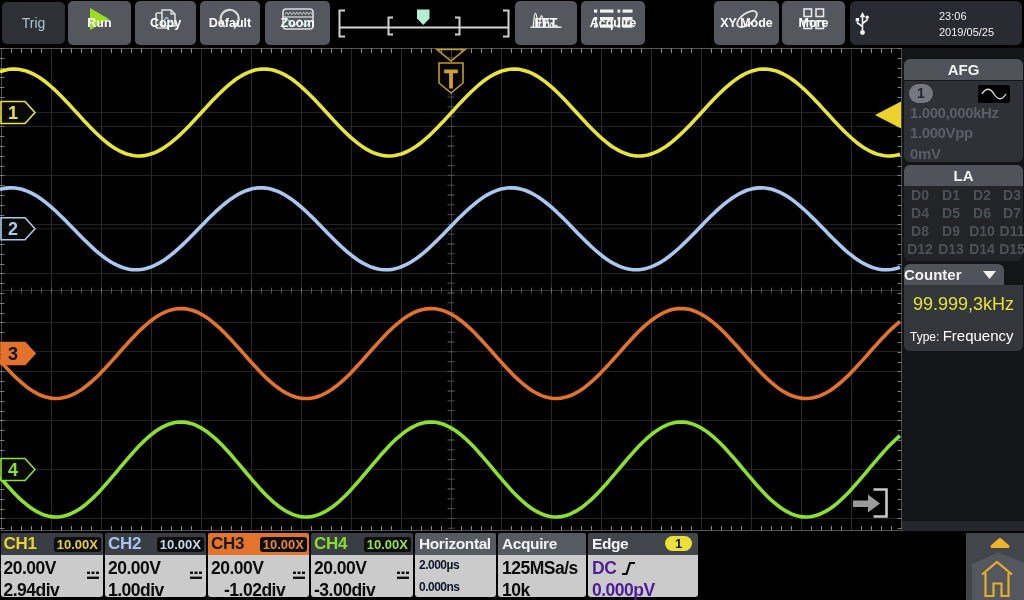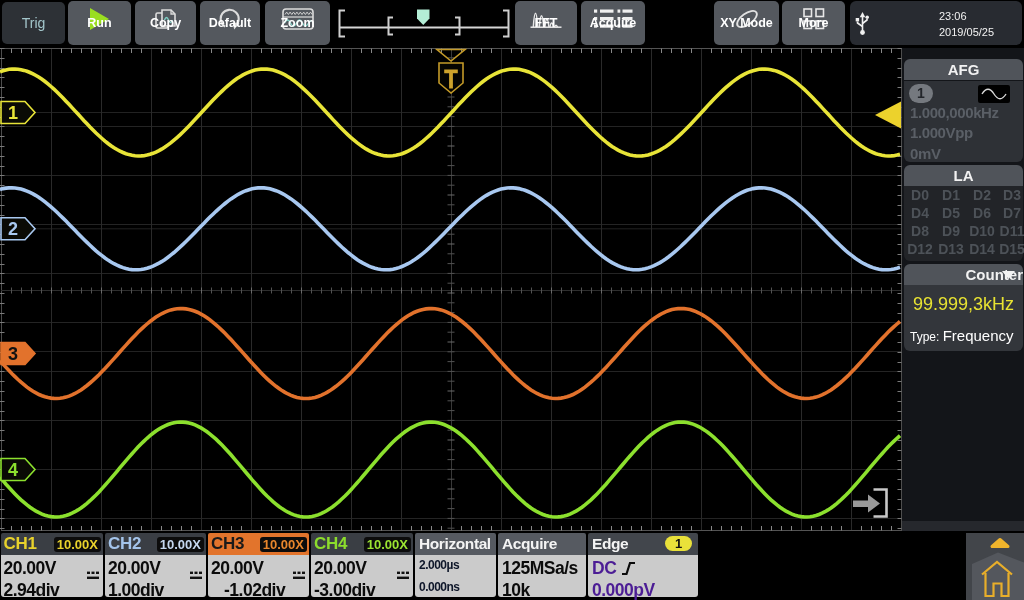--- a/index.html
+++ b/index.html
@@ -569,21 +569,21 @@
       <div class="abs" style="left:93px;top:19px;width:30px;text-align:center">D7</div>
       <div class="abs" style="left:1px;top:37px;width:30px;text-align:center">D8</div>
       <div class="abs" style="left:32px;top:37px;width:30px;text-align:center">D9</div>
       <div class="abs" style="left:63px;top:37px;width:30px;text-align:center">D10</div>
       <div class="abs" style="left:93px;top:37px;width:30px;text-align:center">D11</div>
       <div class="abs" style="left:1px;top:55px;width:30px;text-align:center">D12</div>
       <div class="abs" style="left:32px;top:55px;width:30px;text-align:center">D13</div>
       <div class="abs" style="left:63px;top:55px;width:30px;text-align:center">D14</div>
       <div class="abs" style="left:93px;top:55px;width:30px;text-align:center">D15</div>
     </div>
-    <div class="abs" style="left:904px;top:264px;width:119px;height:21px;background:#50545a;border-radius:6px 6px 0 0;color:#f2f2f2;font-size:15px;font-weight:bold;text-align:right;line-height:21px">Counter<svg class="abs" style="right:8px;top:7px" width="13" height="8" viewBox="0 0 13 8">
+    <div class="abs" style="left:904px;top:264px;width:100px;height:21px;background:#50545a;border-radius:6px 6px 0 0;color:#f2f2f2;font-size:15px;font-weight:bold;text-align:left;line-height:21px">Counter<svg class="abs" style="right:8px;top:7px" width="13" height="8" viewBox="0 0 13 8">
         <polygon points="0,0 13,0 6.5,8" fill="#f2f2f2"></polygon>
       </svg></div>
     <div class="abs" style="left:904px;top:285px;width:119px;height:66px;background:#33363b;border-radius:0 0 6px 6px">
       <div class="abs" style="left:0;top:9px;width:119px;text-align:center;color:#e8e332;font-size:18px">99.999,3kHz</div>
       <div class="abs" style="left:6px;top:42px;color:#fff;font-size:12px">Type: <span style="font-size:15px">Frequency</span></div>
     </div>
 <div class="abs" style="left:0.5px;top:533px;width:102.5px;height:64px">
       <div class="abs" style="left:0;top:0;width:102.5px;height:21.5px;background:#3a3e44;border-radius:2px 2px 0 0">
         <div class="abs" style="left:3px;top:0;font-weight:bold;font-size:17px;line-height:22px;letter-spacing:-0.3px;color:#e8d22c">CH1</div>
         <div class="abs" style="right:2px;top:3.5px;height:15px;background:#0c0c0c;border-radius:3px;padding:0 3px;font-weight:bold;font-size:13px;line-height:15px;color:#e8d22c">10.00X</div>

